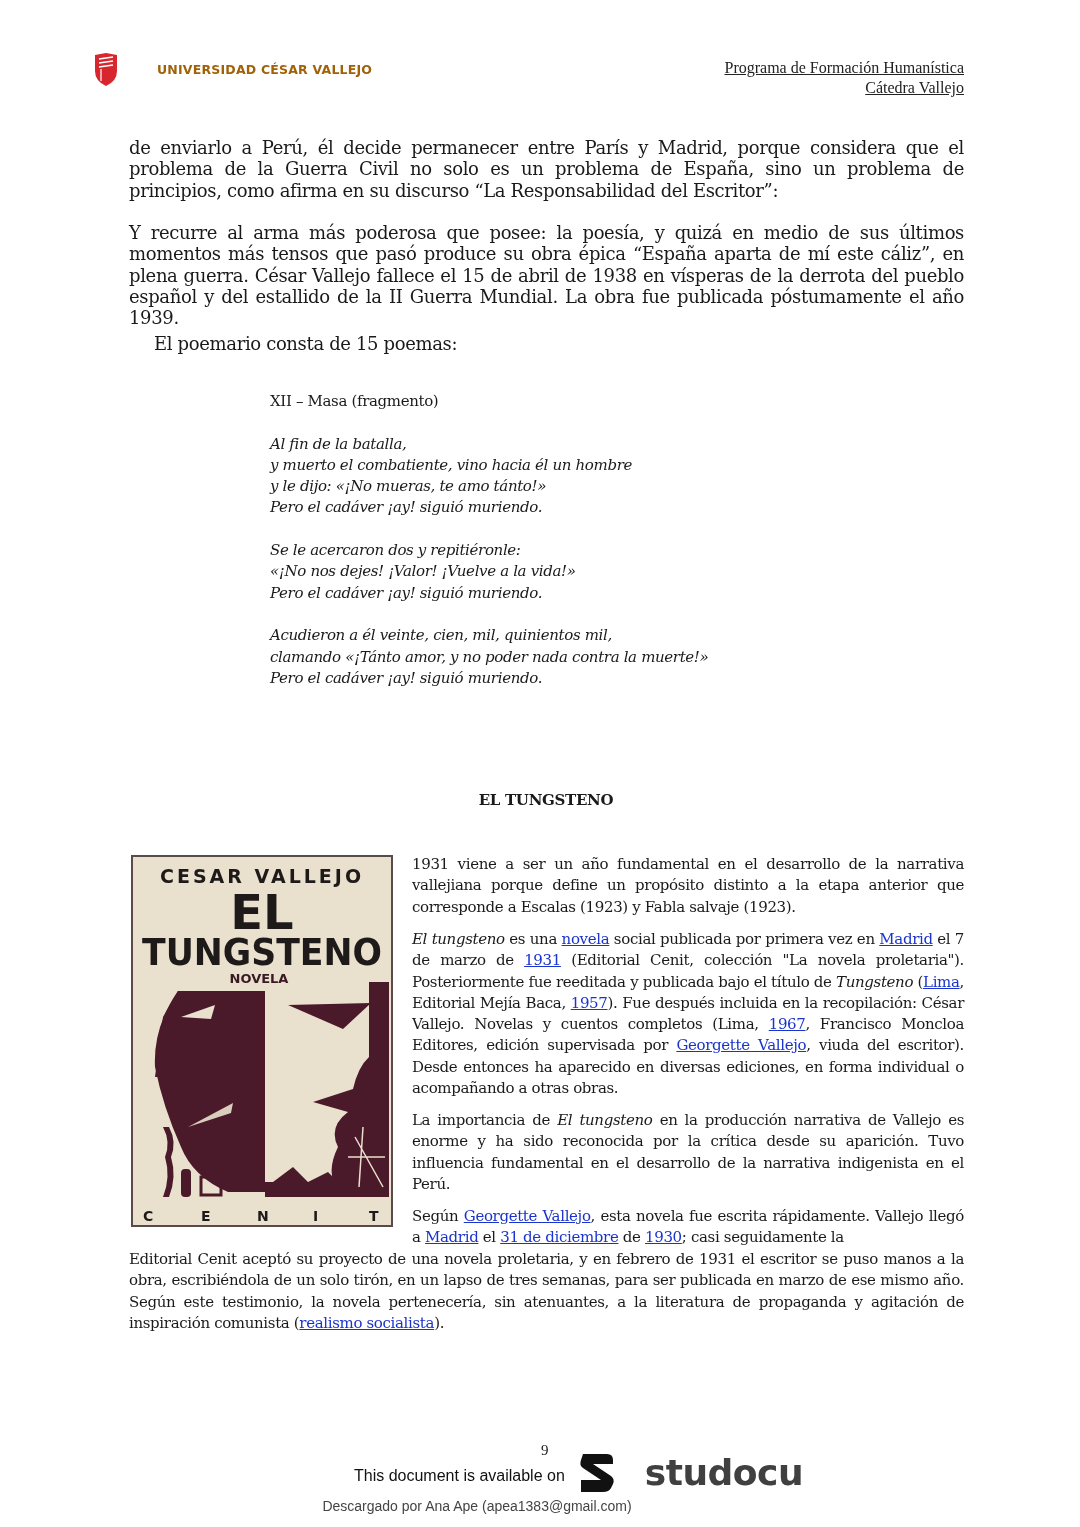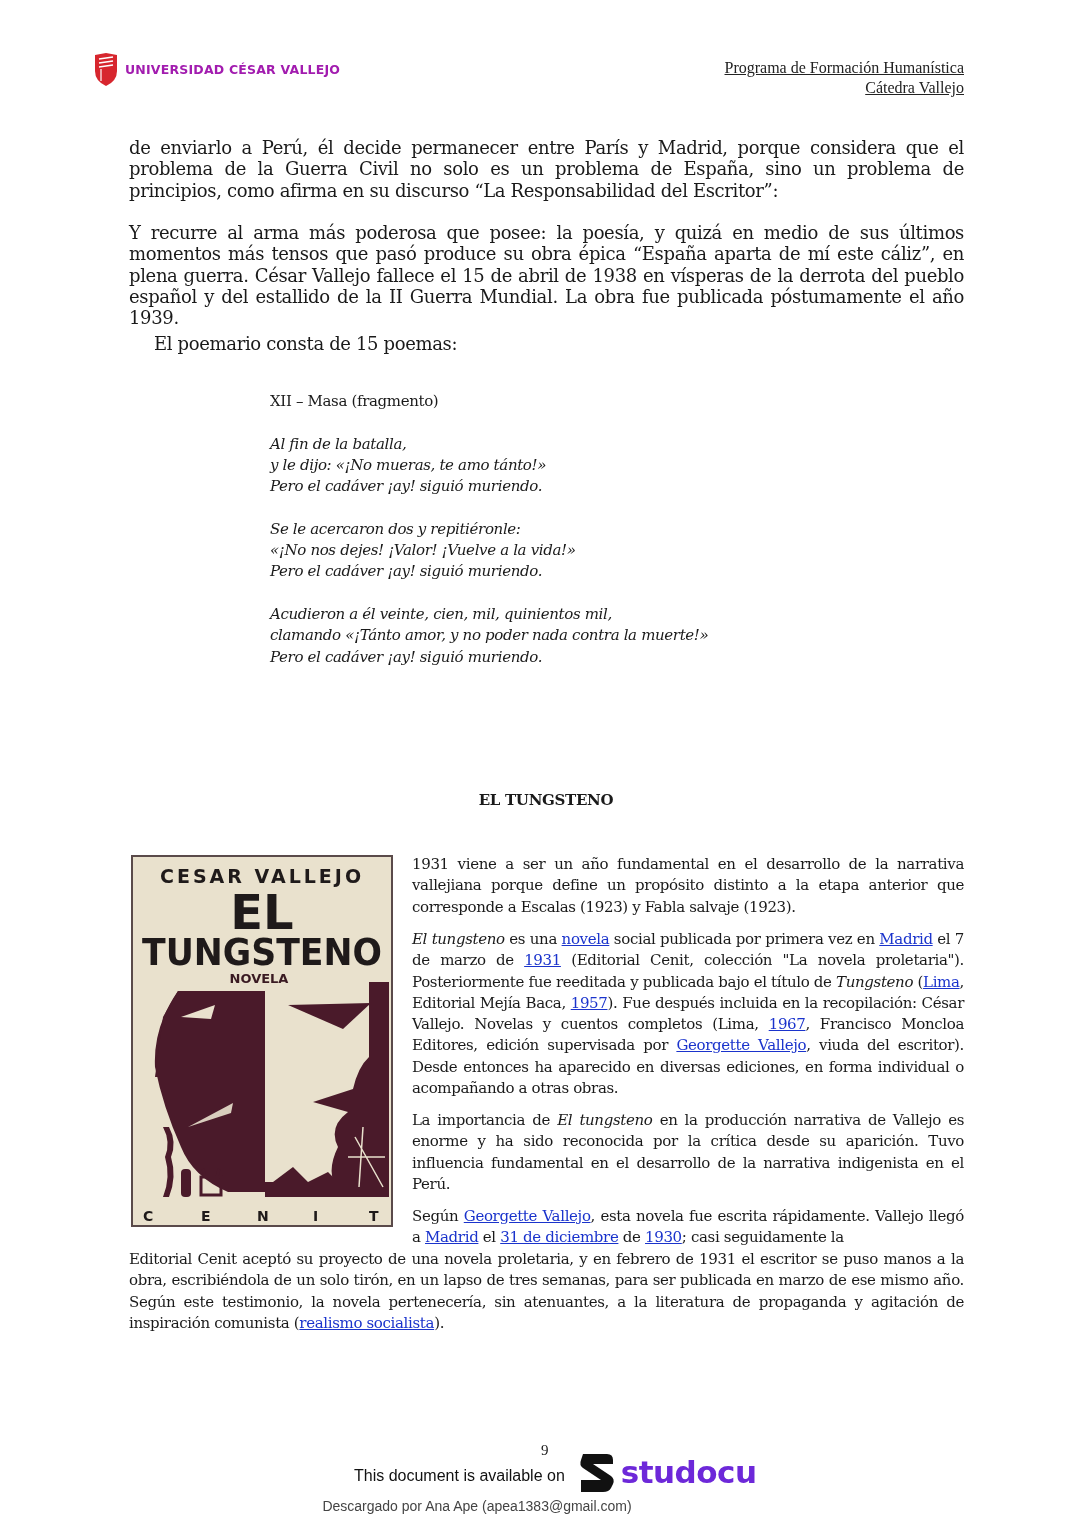--- a/index.html
+++ b/index.html
@@ -1,21 +1,21 @@
 <!DOCTYPE html>
 <html><head>
 <meta charset="utf-8">
 <style>
   * { box-sizing: border-box; margin: 0; padding: 0; }
   html, body { width: 1080px; height: 1527px; background: #ffffff; }
   body { position: relative; font-family: "DejaVu Serif", serif; color: #1a1a1a; overflow: hidden; }
 
   .header-logo { position: absolute; left: 93px; top: 51px; display: flex; align-items: center; gap: 6px; }
   .logo-mark { width: 26px; height: 36px; }
-  .logo-text { font-family: "DejaVu Sans", sans-serif; font-weight: bold; font-size: 12.5px; color: #a21caf; letter-spacing: 0.2px; }
+  .logo-text { font-family: "DejaVu Sans", sans-serif; font-weight: bold; font-size: 12.5px; color: #a16207; letter-spacing: 0.2px; margin-left: 32px; }
   .header-right { position: absolute; right: 116px; top: 58px; text-align: right; font-family: "Liberation Serif", serif; font-size: 16px; line-height: 20px; color: #222; text-decoration: underline; }
 
   .para { position: absolute; left: 129px; width: 835px; font-size: 18px; line-height: 21.3px; text-align: justify; letter-spacing: -0.35px; }
   .p1 { top: 137px; }
   .p2 { top: 222px; }
   .p3 { top: 333px; left: 154px; }
 
   .poem { position: absolute; left: 270px; top: 391px; font-size: 15px; line-height: 21.3px; letter-spacing: -0.35px; }
   .poem-title { font-style: normal; }
   .stanza { font-style: italic; margin-top: 21.3px; }
@@ -32,21 +32,21 @@
   .s4 { top: 1206px; }
   .full-tail { position: absolute; left: 129px; width: 835px; top: 1249px; font-size: 15px; line-height: 21.3px; text-align: justify; letter-spacing: -0.35px; }
 
   a.link { color: #1a33cc; text-decoration: underline; }
   em { font-style: italic; }
 
   .page-num { position: absolute; left: 541px; top: 1442px; font-family: "Liberation Serif", serif; font-size: 15px; }
   .studocu-row { position: absolute; left: 354px; top: 1450px; display: flex; align-items: center; }
   .avail-text { font-family: "Liberation Sans", sans-serif; font-size: 16px; color: #111; margin-right: 12px; margin-top: 8px; }
   .studocu-logo { display: flex; align-items: center; gap: 4px; }
-  .studocu-word { font-family: "DejaVu Sans", sans-serif; font-weight: bold; font-size: 31px; color: #6d28d9; letter-spacing: -0.5px; }
+  .studocu-word { font-family: "DejaVu Sans", sans-serif; font-weight: bold; font-size: 36px; color: #404040; letter-spacing: -0.5px; margin-left: 24px; }
   .download-text { position: absolute; left: 0; width: 954px; top: 1498px; text-align: center; font-family: "Liberation Sans", sans-serif; font-size: 14px; color: #444; }
 </style>
 </head>
 <body>
 
 <div class="header-logo">
   <svg class="logo-mark" viewBox="0 0 26 36">
     <path d="M2 4 L13 2 L24 4 L24 20 Q24 30 13 35 Q2 30 2 20 Z" fill="#d7262e"></path>
     <path d="M6 8 L20 6 M6 12 L20 10 M6 16 L20 14" stroke="#fff" stroke-width="1.6" fill="none"></path>
     <path d="M8 18 L8 30" stroke="#fff" stroke-width="1.2"></path>
@@ -59,20 +59,21 @@
 </div>
 
 <p class="para p1">de enviarlo a Perú, él decide permanecer entre París y Madrid, porque considera que el problema de la Guerra Civil no solo es un problema de España, sino un problema de principios, como afirma en su discurso “La Responsabilidad del Escritor”:</p>
 <p class="para p2">Y recurre al arma más poderosa que posee: la poesía, y quizá en medio de sus últimos momentos más tensos que pasó produce su obra épica “España aparta de mí este cáliz”, en plena guerra. César Vallejo fallece el 15 de abril de 1938 en vísperas de la derrota del pueblo español y del estallido de la II Guerra Mundial. La obra fue publicada póstumamente el año 1939.</p>
 <p class="para p3">El poemario consta de 15 poemas:</p>
 
 <div class="poem">
   <div class="poem-title">XII – Masa (fragmento)</div>
   <div class="stanza">
     <div>Al fin de la batalla,</div>
+    <div>y muerto el combatiente, vino hacia él un hombre</div>
     <div>y le dijo: «¡No mueras, te amo tánto!»</div>
     <div>Pero el cadáver ¡ay! siguió muriendo.</div>
   </div>
   <div class="stanza">
     <div>Se le acercaron dos y repitiéronle:</div>
     <div>«¡No nos dejes! ¡Valor! ¡Vuelve a la vida!»</div>
     <div>Pero el cadáver ¡ay! siguió muriendo.</div>
   </div>
   <div class="stanza">
     <div>Acudieron a él veinte, cien, mil, quinientos mil,</div>

